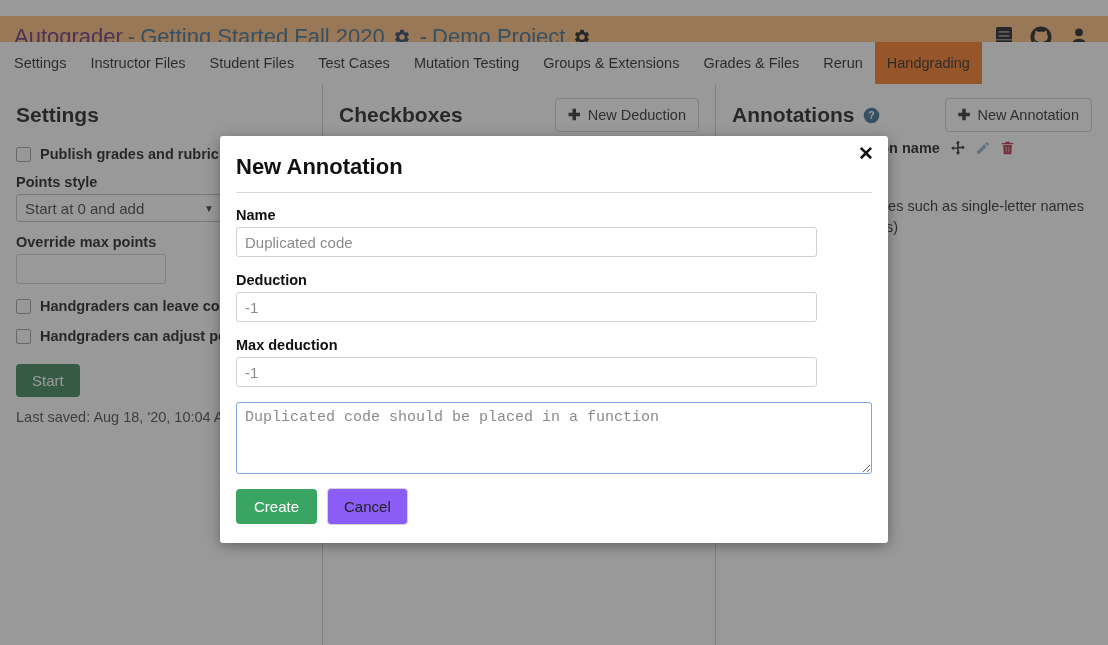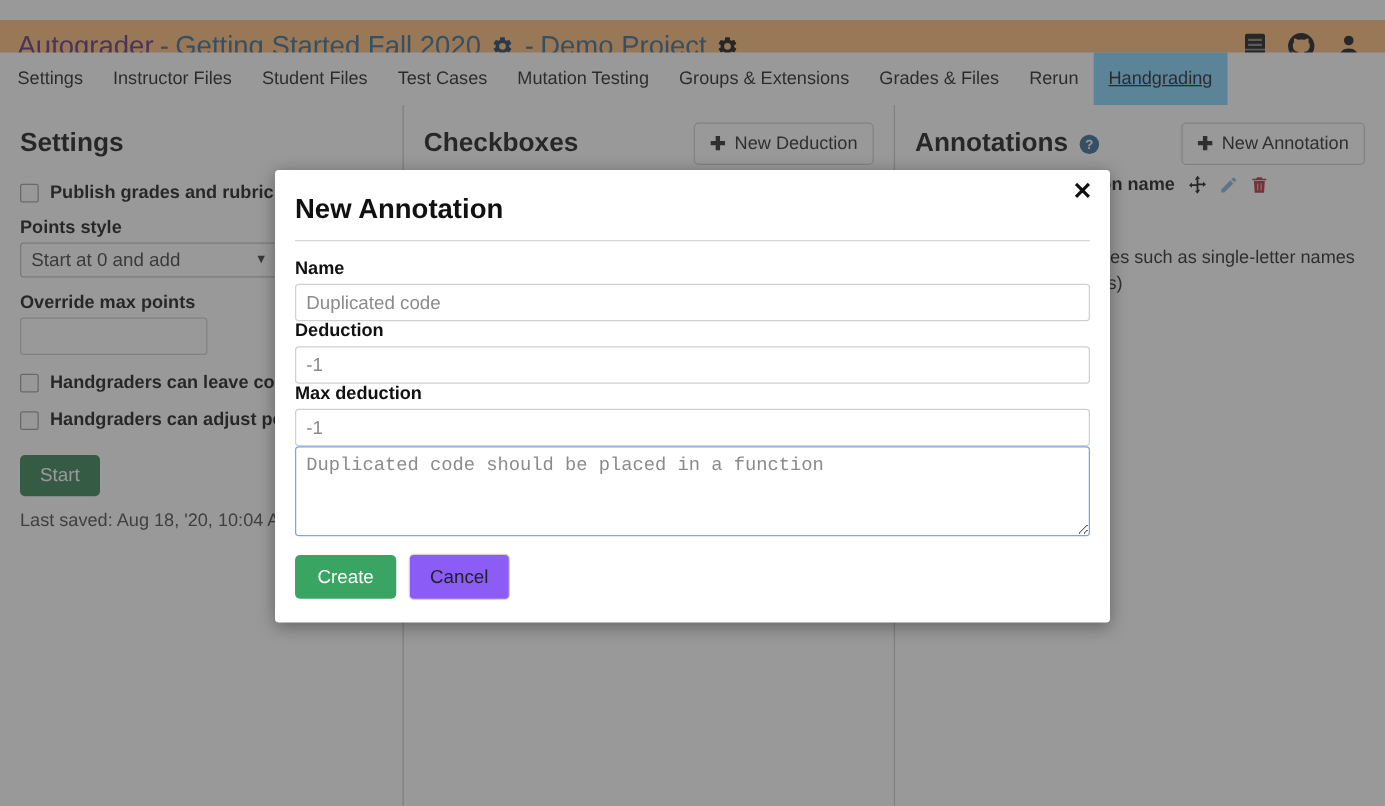--- a/index.html
+++ b/index.html
@@ -73,22 +73,21 @@
   .tab {
     display: flex;
     align-items: center;
     padding: 0 12px;
     font-size: 14.5px;
     color: #1b1b1b;
     white-space: nowrap;
     cursor: pointer;
   }
   .tab.active {
-    background: #7dd3fc;
-    text-decoration: underline;
+    background: #f97316;
   }
 
   
   .columns {
     position: absolute;
     left: 0; top: 84px;
     width: 1108px;
     height: 561px;
     display: flex;
     background: #ffffff;
@@ -267,29 +266,30 @@
     margin: 0 0 14px 0;
   }
   .modal-label {
     font-size: 14.5px;
     font-weight: bold;
     color: #111111;
     margin: 0 0 4px 0;
   }
   .modal-input {
     display: block;
-    width: 636px;
+    width: 581px;
     height: 30px;
     border: 1px solid #d0d0d0;
     border-radius: 3px;
     padding: 0 8px;
     font-size: 15px;
     font-family: "Liberation Sans", sans-serif;
     color: #333333;
     background: #ffffff;
+    margin-bottom: 15px;
     outline: none;
   }
   .modal-input::placeholder { color: #8b8b8b; }
   .modal-textarea {
     display: block;
     width: 636px;
     height: 72px;
     border: 1px solid #7aa7e0;
     border-radius: 3px;
     padding: 6px 8px;

